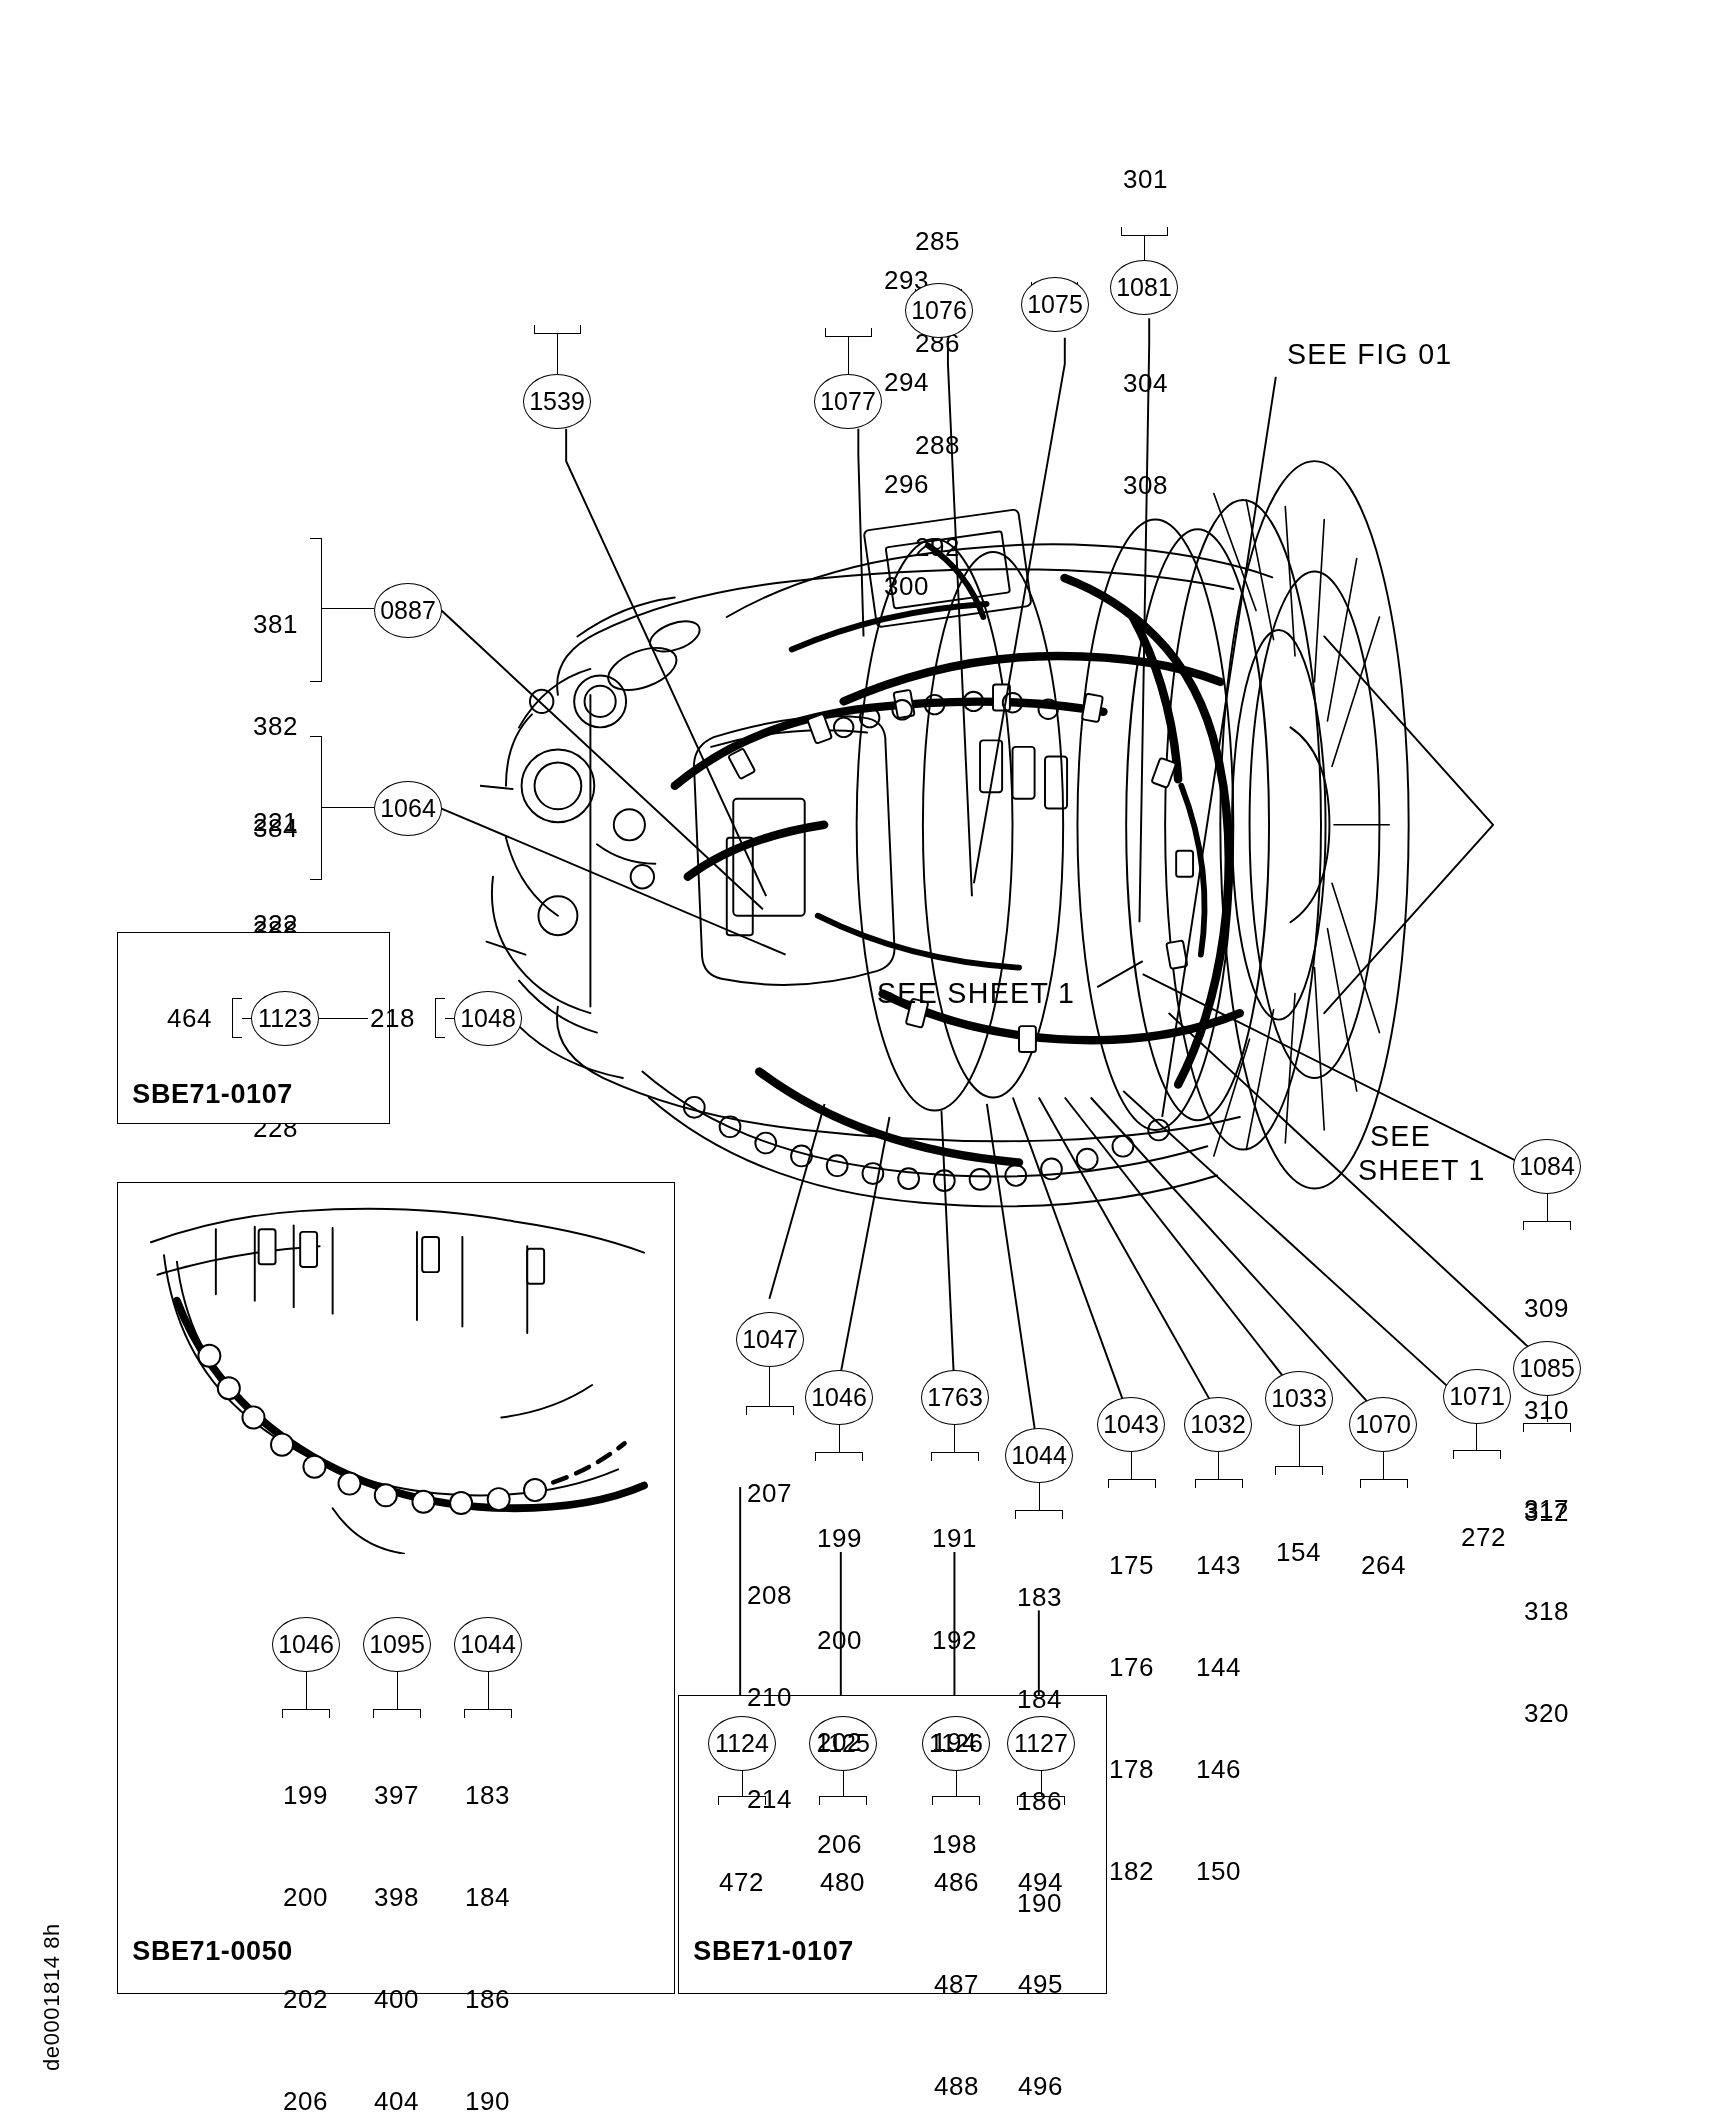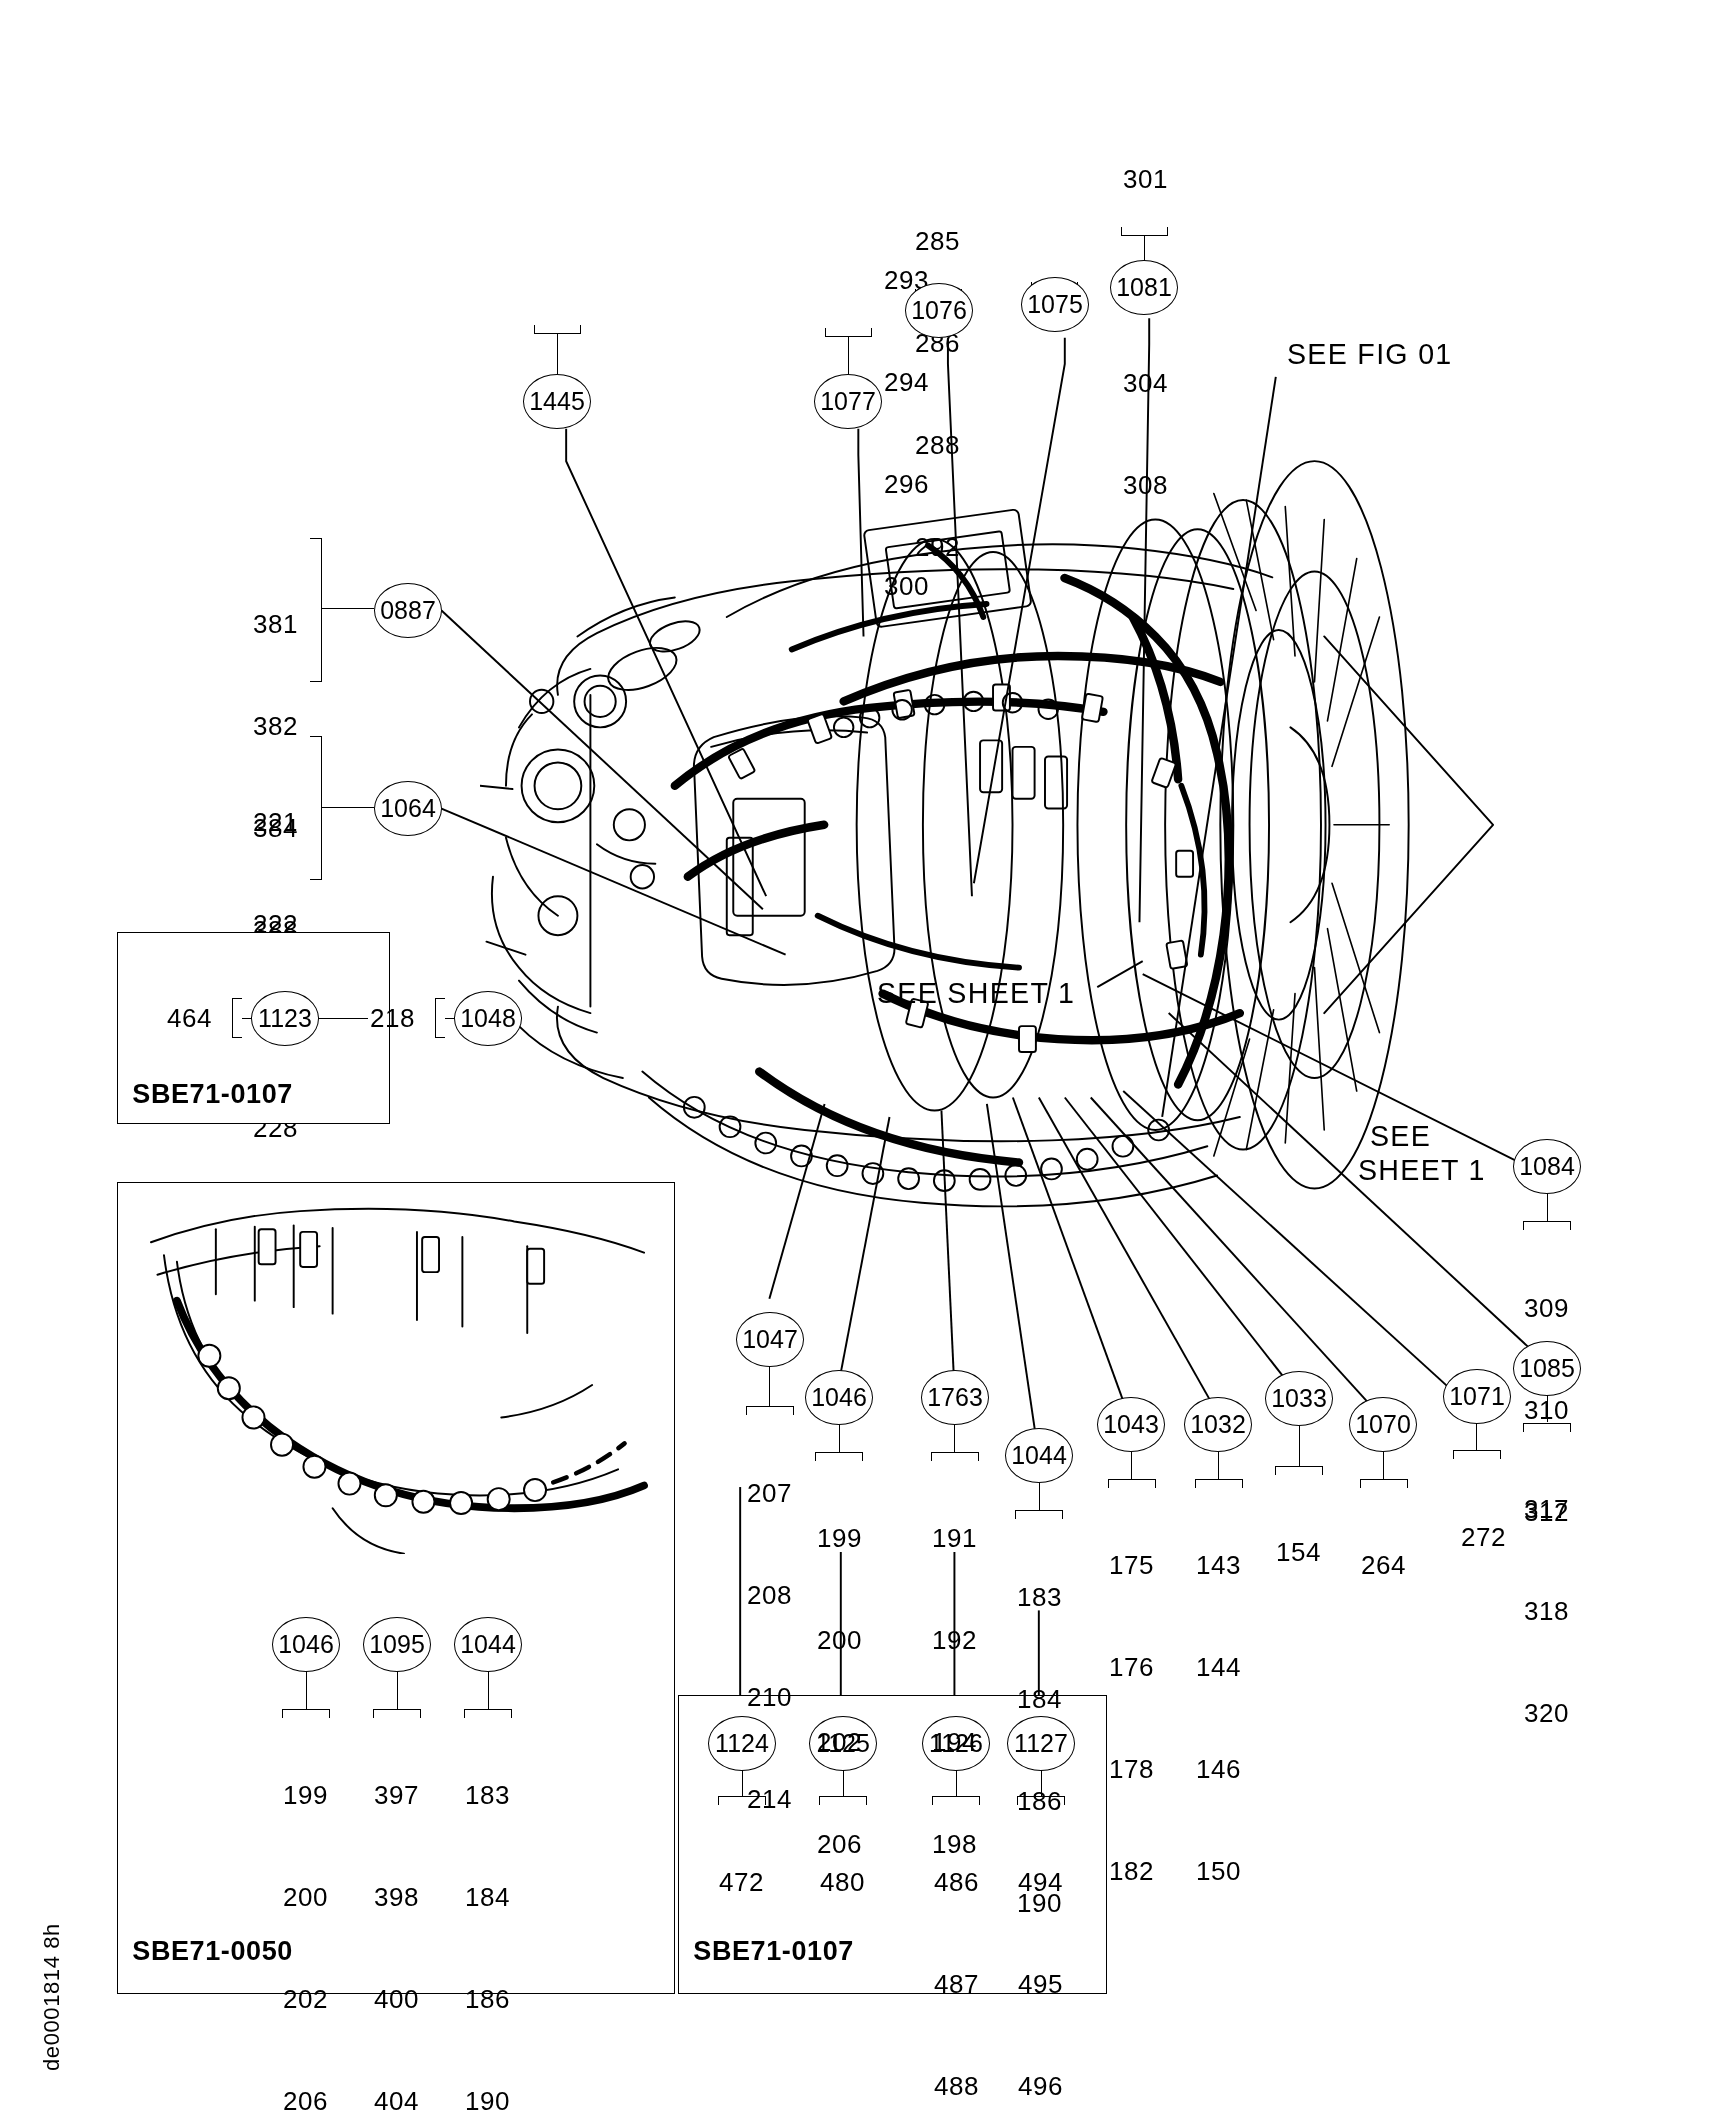--- a/index.html
+++ b/index.html
@@ -289,21 +289,21 @@
 
       <path d="M1140 2290 L1140 2620"></path>
       <path d="M1295 2390 L1295 2620"></path>
       <path d="M1470 2390 L1470 2620"></path>
       <path d="M1600 2480 L1600 2620"></path>
     </g>
   </svg>
 
   <div class="abs brk-bot" style="left:534px; top:325px; width:47px; height:9px;"></div>
   <div class="abs vline" style="left:557px; top:333px; height:41px;"></div>
-  <div class="abs balloon" style="left:523px; top:374px;">1445</div>
+  <div class="abs balloon" style="left:523px; top:374px;">1539</div>
 
   <div class="abs num" style="left:844px; top:195px;margin-left:40px;">
     <div>293</div>
     <div>294</div>
     <div>296</div>
     <div>300</div>
   </div>
   <div class="abs brk-bot" style="left:825px; top:328px; width:47px; height:9px;"></div>
   <div class="abs vline" style="left:848px; top:336px; height:38px;"></div>
   <div class="abs balloon" style="left:814px; top:374px;">1077</div>

